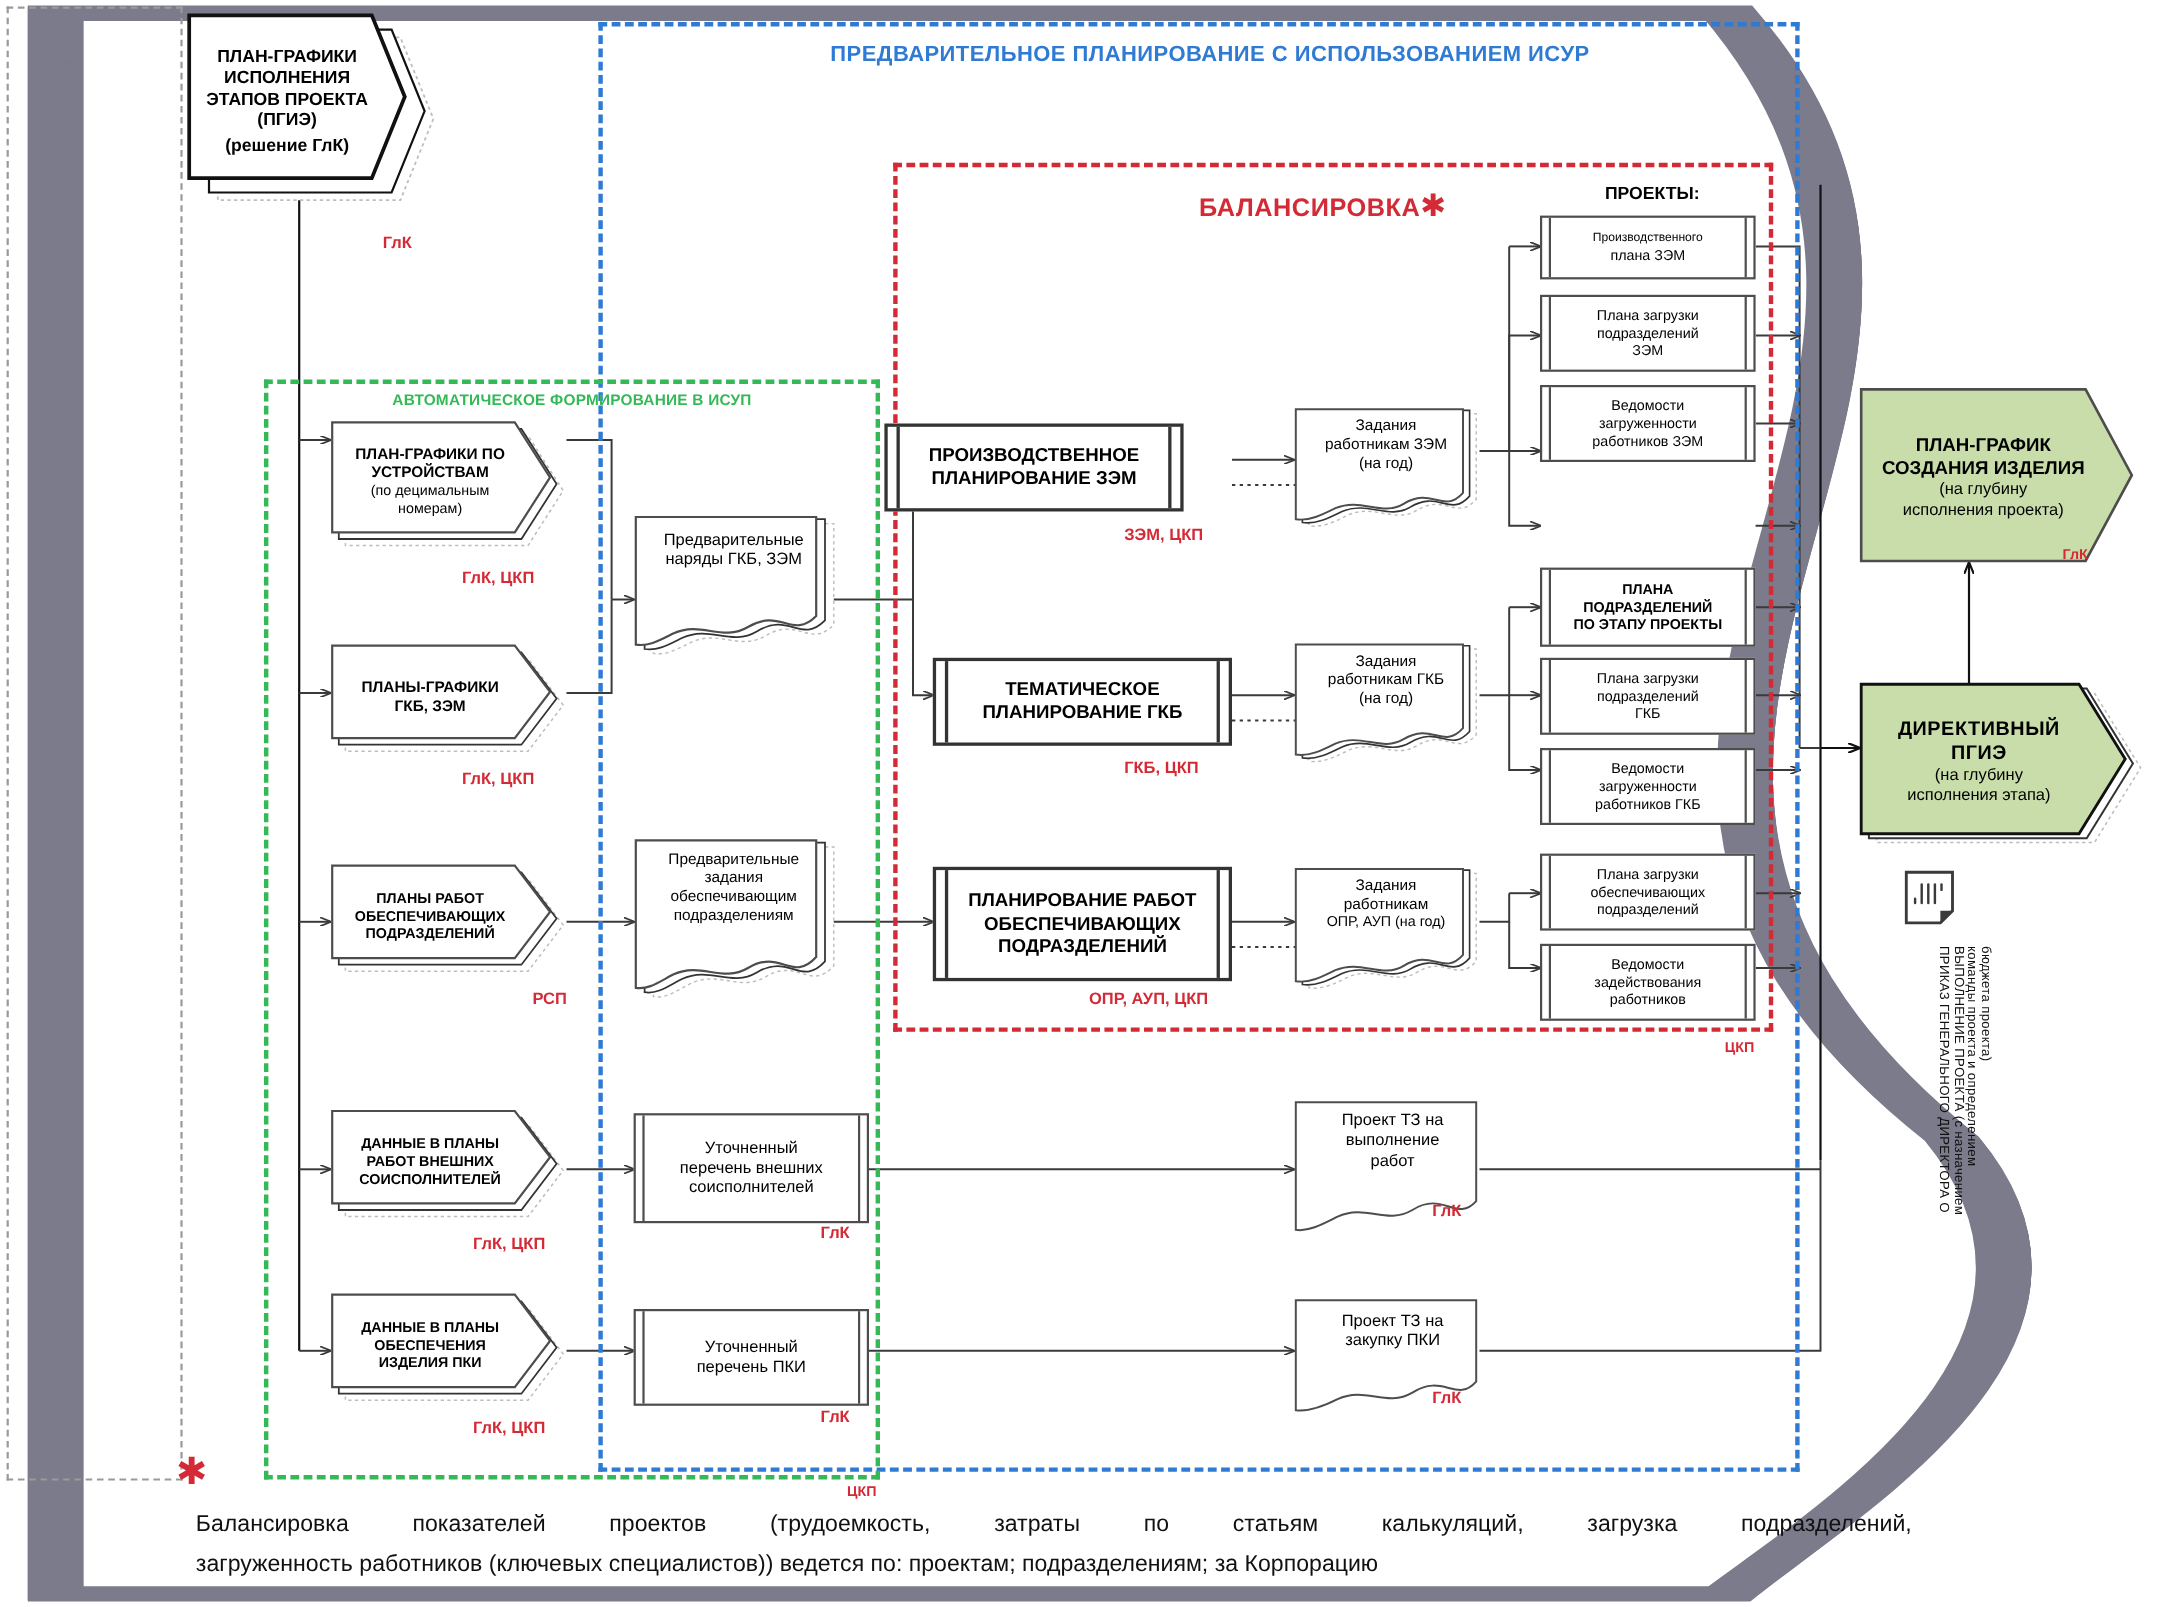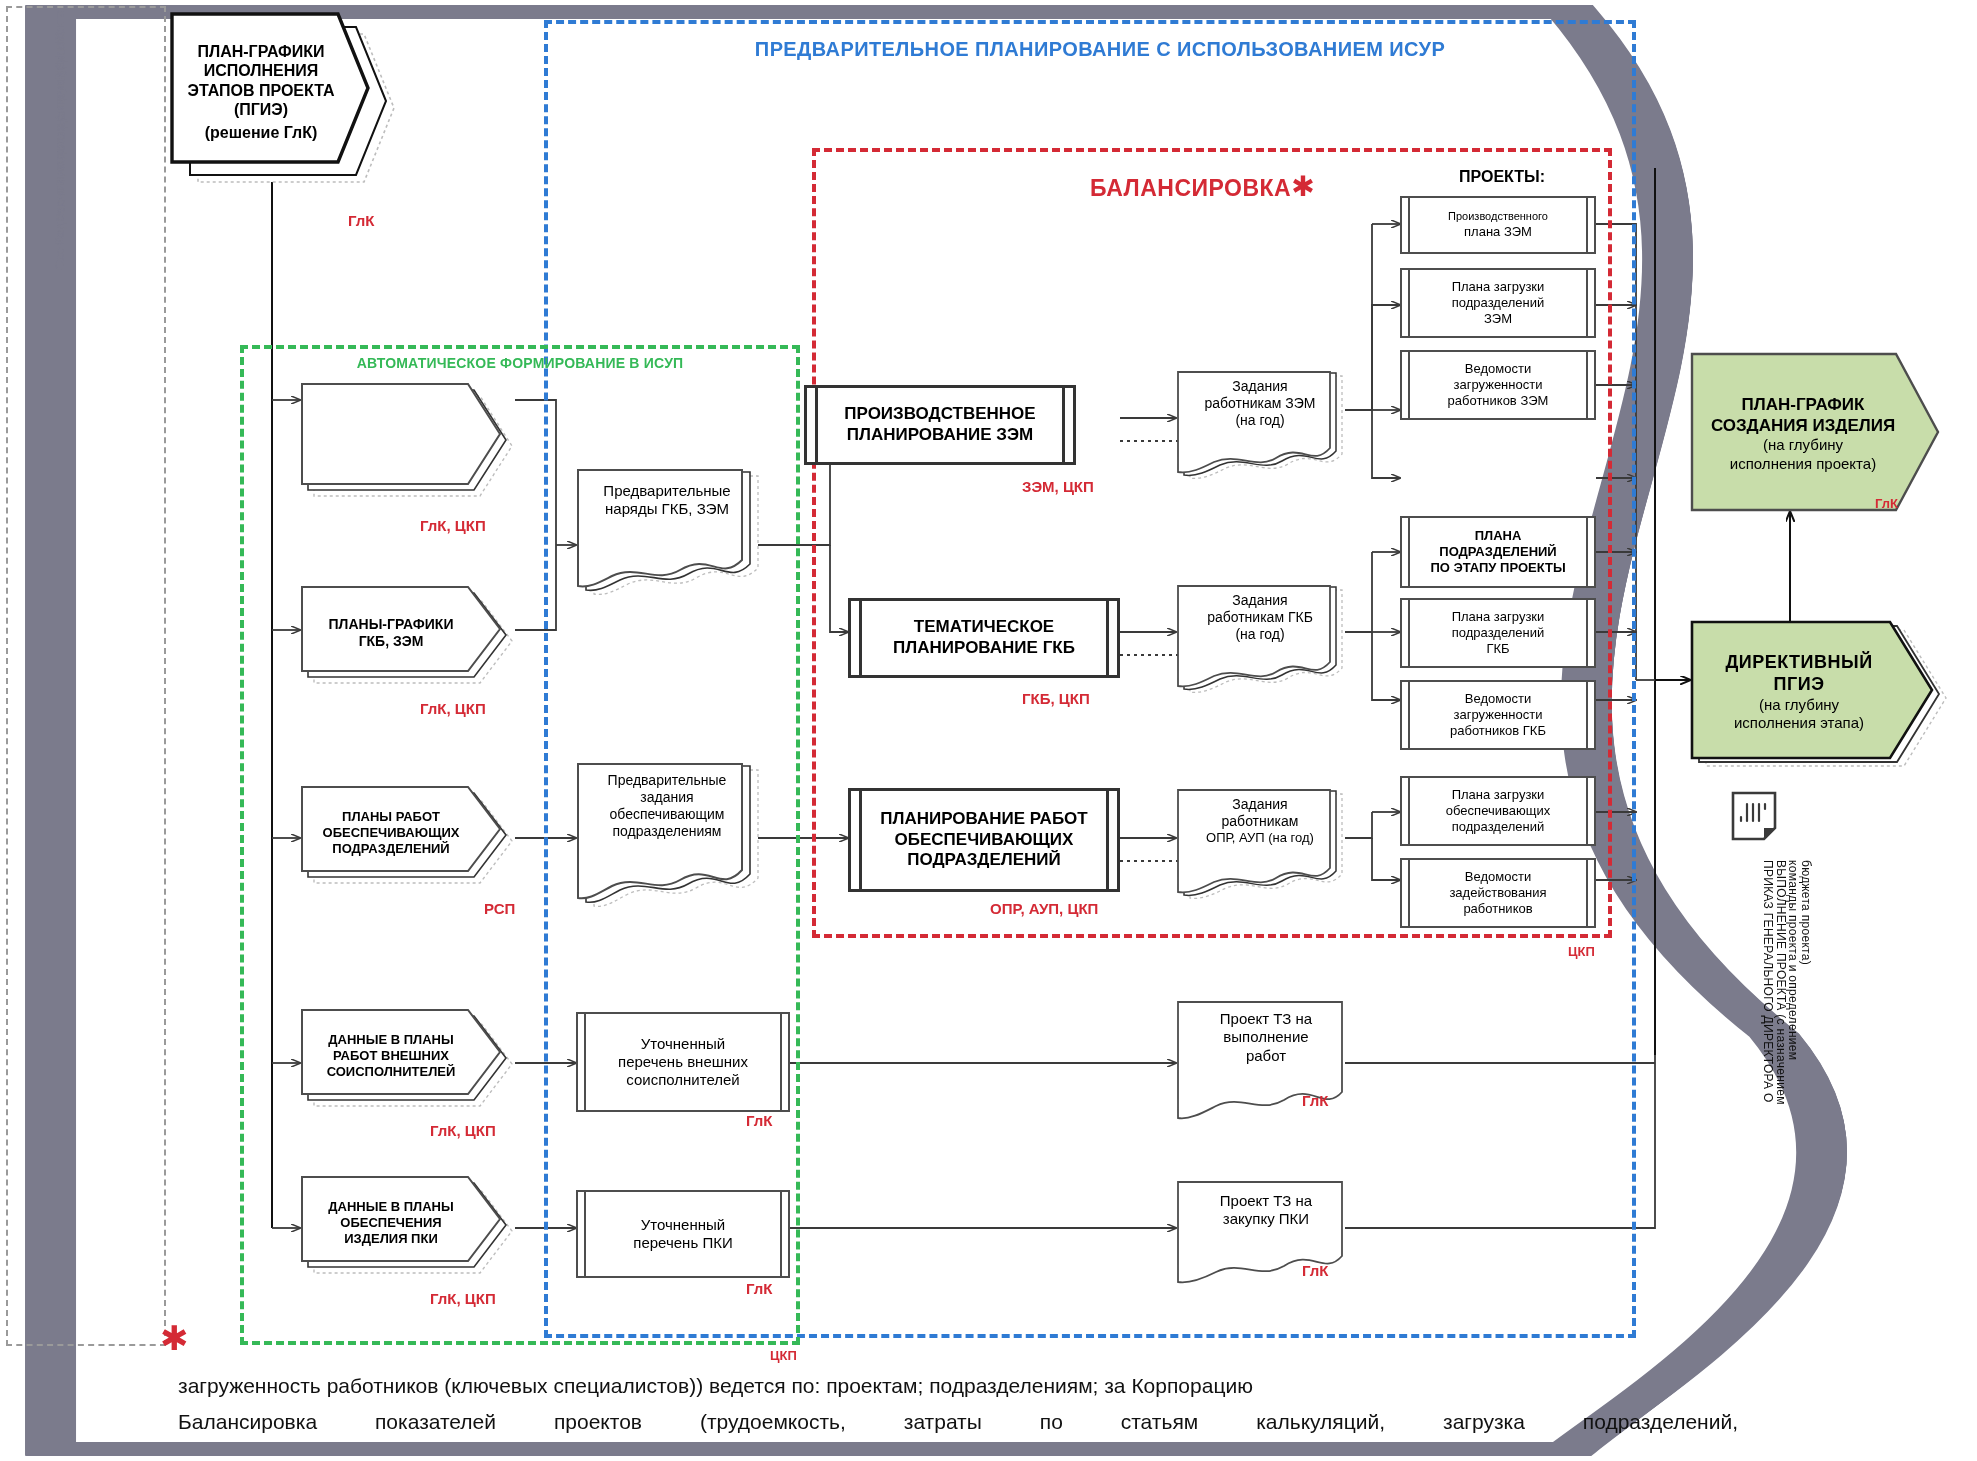--- a/index.html
+++ b/index.html
@@ -237,20 +237,27 @@
     </div>
   </div>
   <div class="lbl t-red" style="left:348px;top:212px;">ГлК</div>
 
   <div class="shape penta" style="left:300px;top:382px;width:225px;height:130px;">
     <svg viewBox="0 0 225 130" preserveAspectRatio="none">
       <path d="M14,14 H180 L212,64 L180,114 H14 Z" fill="#fff" stroke="#bdbdbd" stroke-width="1.4" stroke-dasharray="3 3"></path>
       <path d="M8,8 H174 L206,58 L174,108 H8 Z" fill="#fff" stroke="#333" stroke-width="1.6"></path>
       <path d="M2,2 H168 L200,52 L168,102 H2 Z" fill="#fff" stroke="#4d4d4d" stroke-width="2"></path>
     </svg>
+    <div class="txt" style="position:absolute;left:6px;top:4px;width:158px;height:98px;
+         display:flex;flex-direction:column;align-items:center;justify-content:center;">
+      <div style="font-size:14px;font-weight:700;">ПЛАН-ГРАФИКИ ПО</div>
+      <div style="font-size:14px;font-weight:700;">УСТРОЙСТВАМ</div>
+      <div style="font-size:13px;">(по децимальным</div>
+      <div style="font-size:13px;">номерам)</div>
+    </div>
   </div>
   <div class="lbl t-red" style="left:420px;top:517px;">ГлК, ЦКП</div>
 
   <div class="shape penta" style="left:300px;top:585px;width:225px;height:112px;">
     <svg viewBox="0 0 225 112" preserveAspectRatio="none">
       <path d="M14,14 H180 L212,56 L180,98 H14 Z" fill="#fff" stroke="#bdbdbd" stroke-width="1.4" stroke-dasharray="3 3"></path>
       <path d="M8,8 H174 L206,50 L174,92 H8 Z" fill="#fff" stroke="#333" stroke-width="1.6"></path>
       <path d="M2,2 H168 L200,44 L168,86 H2 Z" fill="#fff" stroke="#4d4d4d" stroke-width="2"></path>
     </svg>
     <div class="txt" style="position:absolute;left:6px;top:4px;width:158px;height:84px;
@@ -547,17 +554,17 @@
                 font-size:12px;line-height:1.05;color:#111;letter-spacing:.3px;">
       <div>бюджета проекта)</div>
       <div>команды   проекта   и   определением</div>
       <div>ВЫПОЛНЕНИЕ  ПРОЕКТА  (с  назначением</div>
       <div>ПРИКАЗ   ГЕНЕРАЛЬНОГО   ДИРЕКТОРА   О</div>
     </div>
   </div>
 
   <div class="lbl asterisk" style="left:160px;top:1318px;font-size:34px;">✱</div>
   <div class="lbl caption" style="left:178px;top:1368px;width:1560px;">
+    <div style="text-align:justify;text-align-last:justify;">Балансировка показателей проектов (трудоемкость, затраты по статьям калькуляций, загрузка подразделений,</div>
     <div>загруженность работников (ключевых специалистов)) ведется по: проектам; подразделениям; за Корпорацию</div>
-    <div style="text-align:justify;text-align-last:justify;">Балансировка показателей проектов (трудоемкость, затраты по статьям калькуляций, загрузка подразделений,</div>
   </div>
 
 </div>
 
 </body></html>

